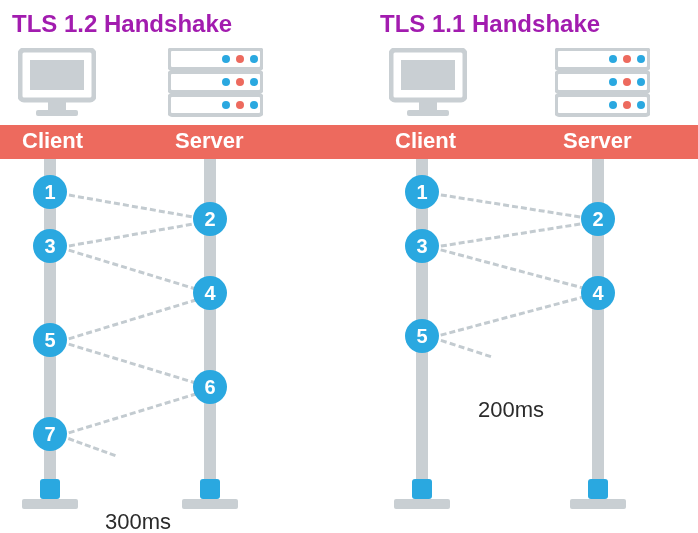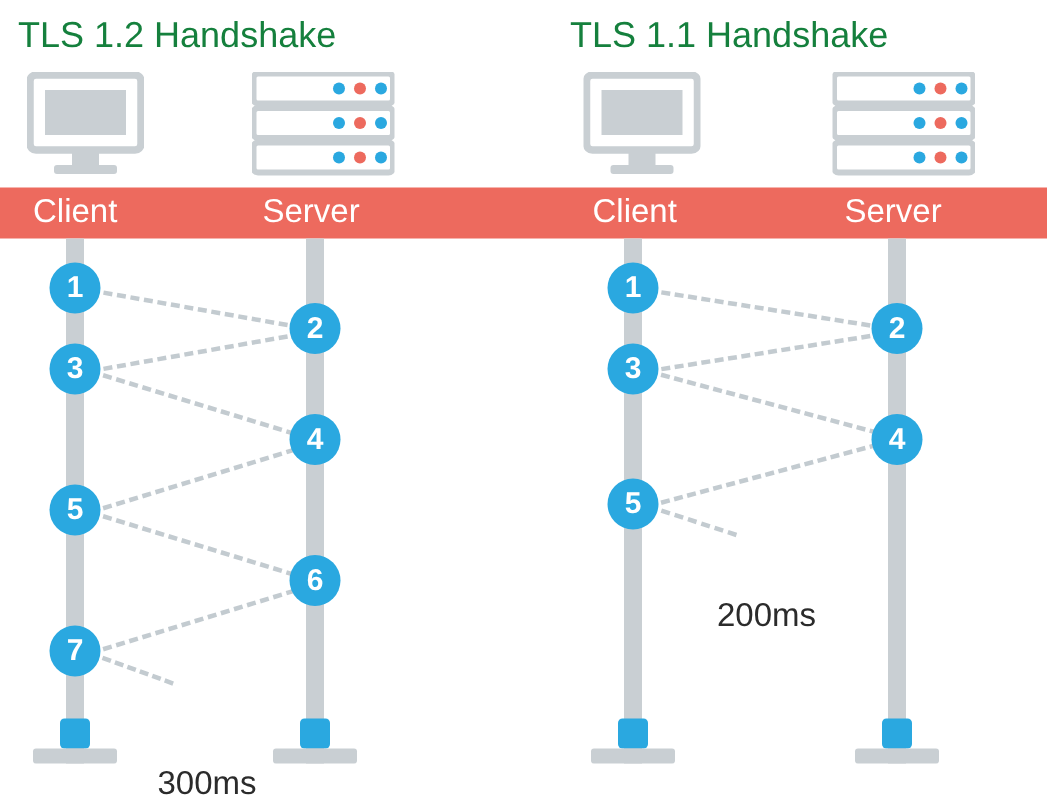--- a/index.html
+++ b/index.html
@@ -6,37 +6,37 @@
   body {
     font-family: Arial, Helvetica, sans-serif;
     width: 698px;
     height: 533px;
     position: relative;
     background: #fff;
   }
   .title {
     position: absolute;
     font-size: 24px;
-    font-weight: 400;
-    color: #15803d;
+    font-weight: 700;
+    color: #a21caf;
   }
   .band {
     position: absolute;
     top: 125px;
     left: 0;
     width: 698px;
     height: 34px;
     background: #ed6a5e;
   }
   .band-label {
     position: absolute;
     top: 128px;
     color: #fff;
     font-size: 22px;
-    font-weight: 400;
+    font-weight: 700;
   }
   .icon {
     position: absolute;
   }
   .pole {
     position: absolute;
     top: 159px;
     width: 12px;
     height: 350px;
     background: #c9cfd3;

